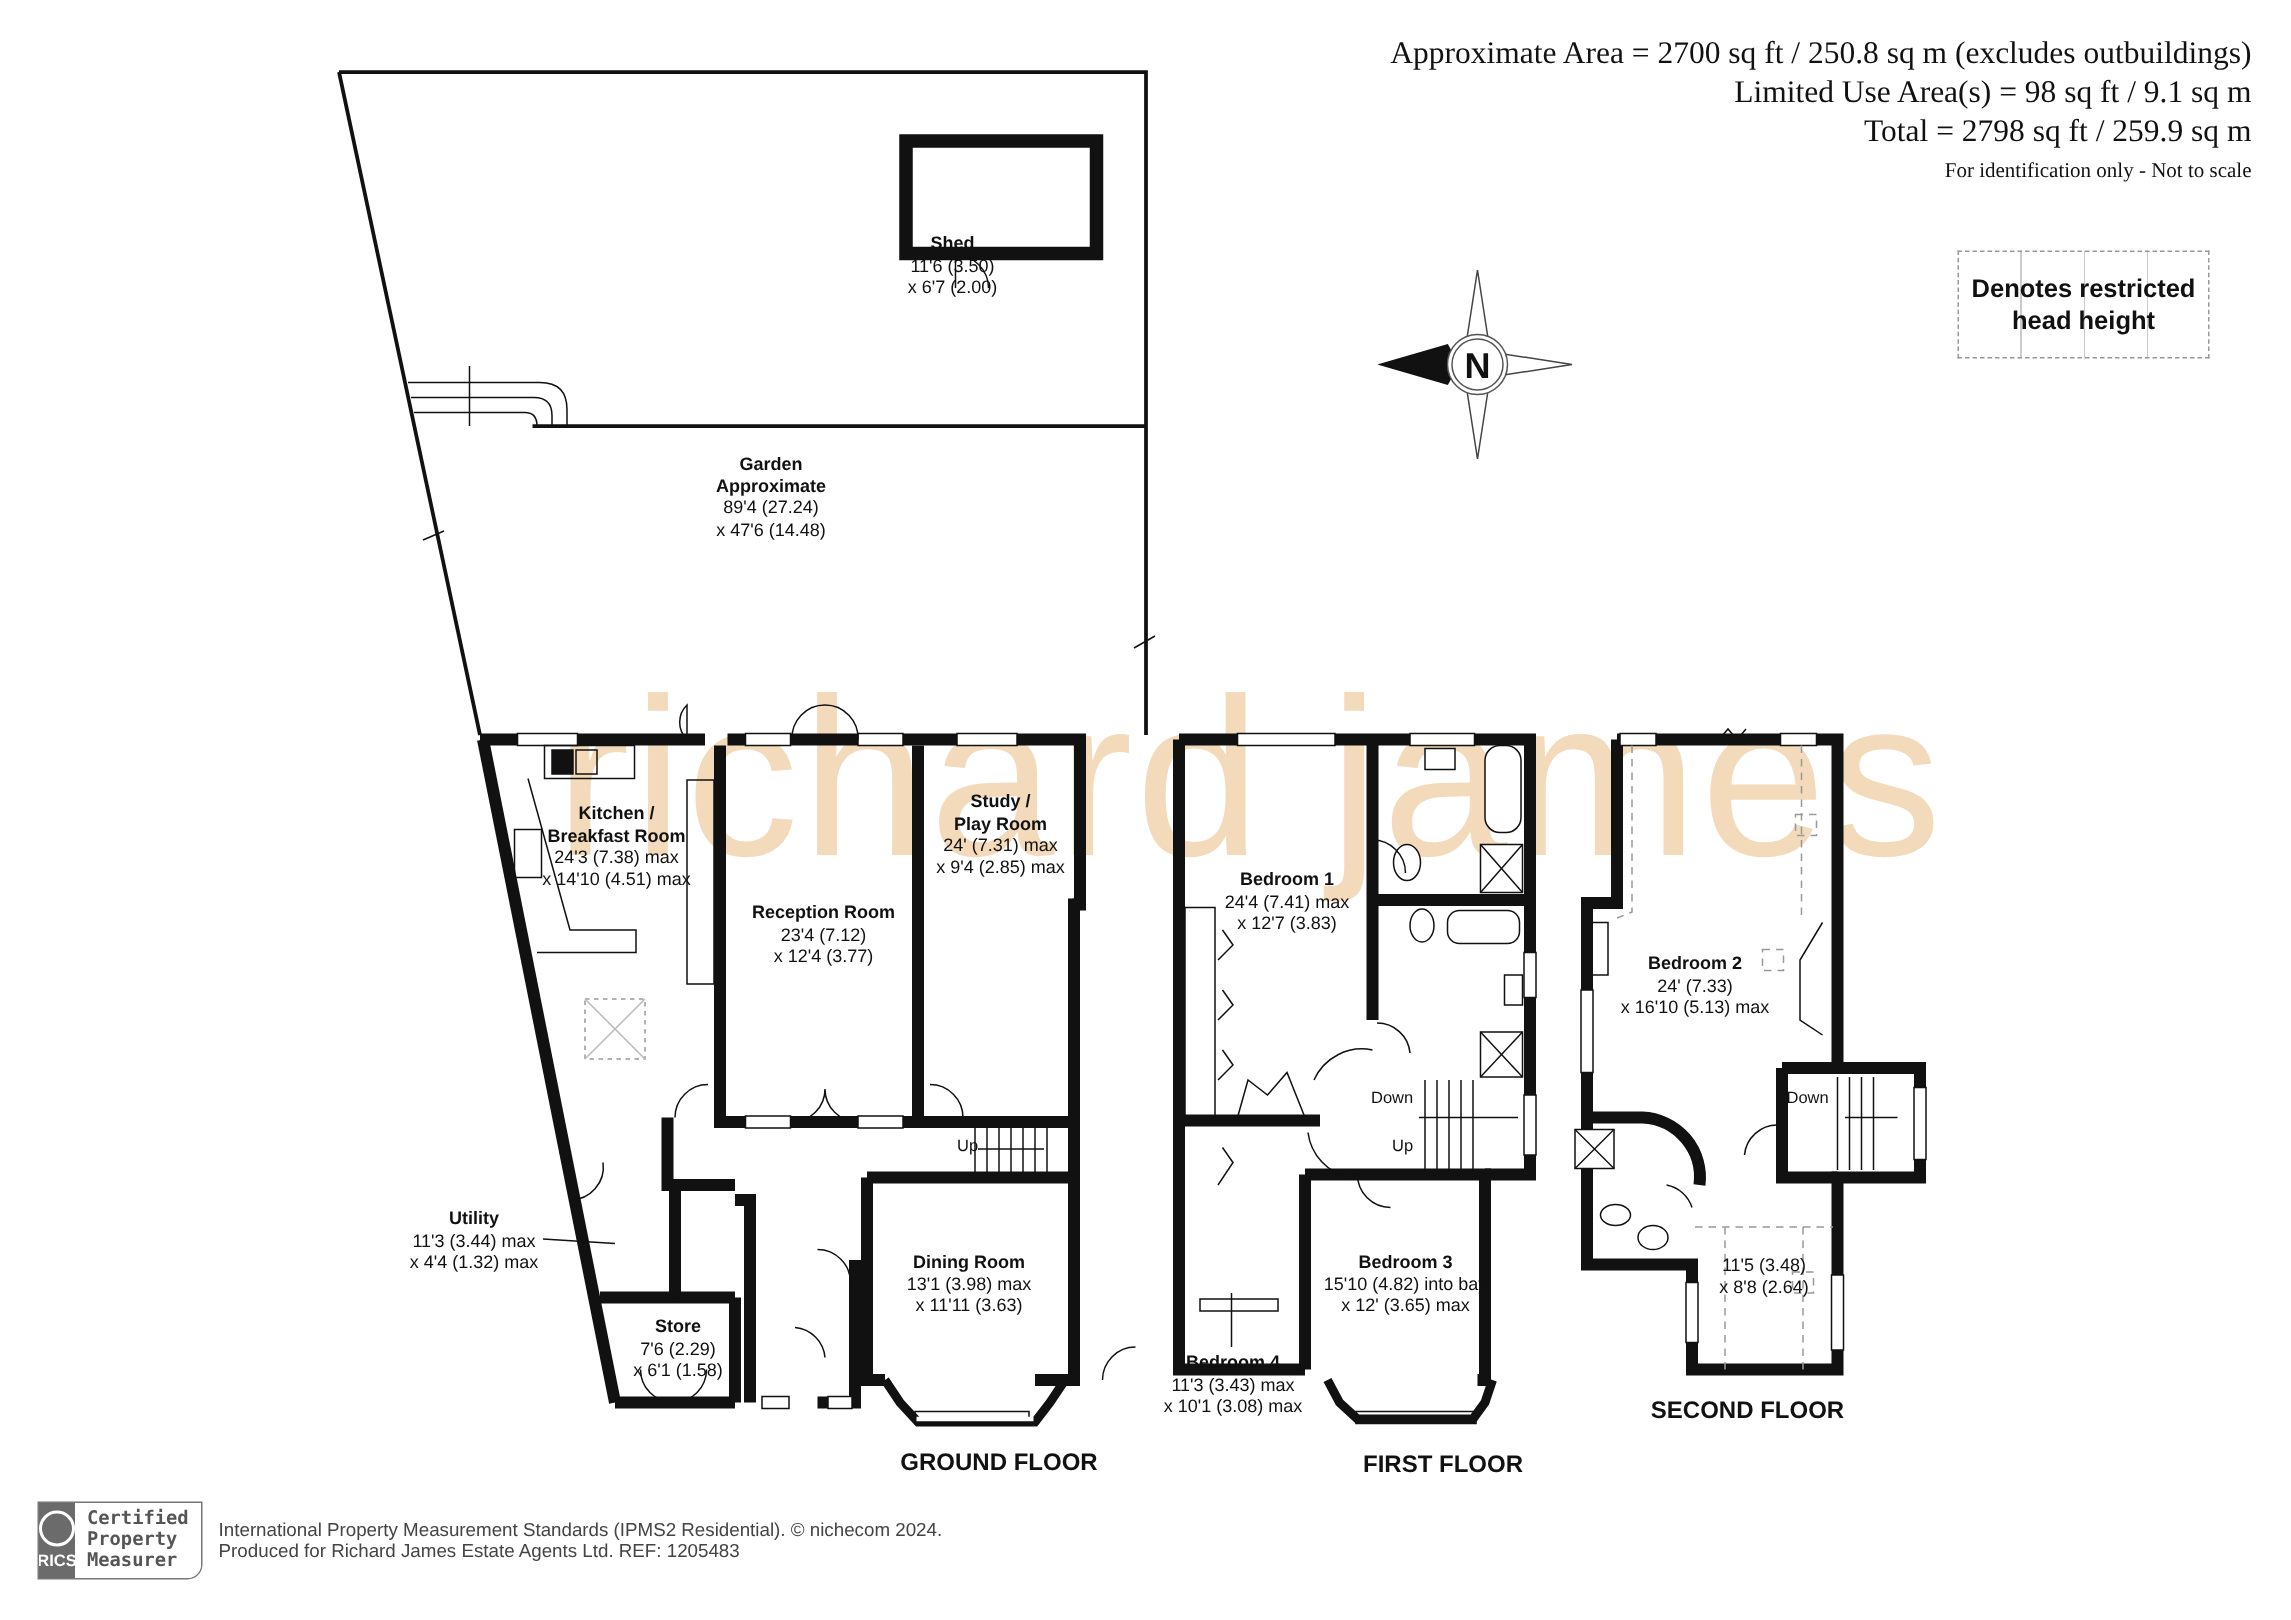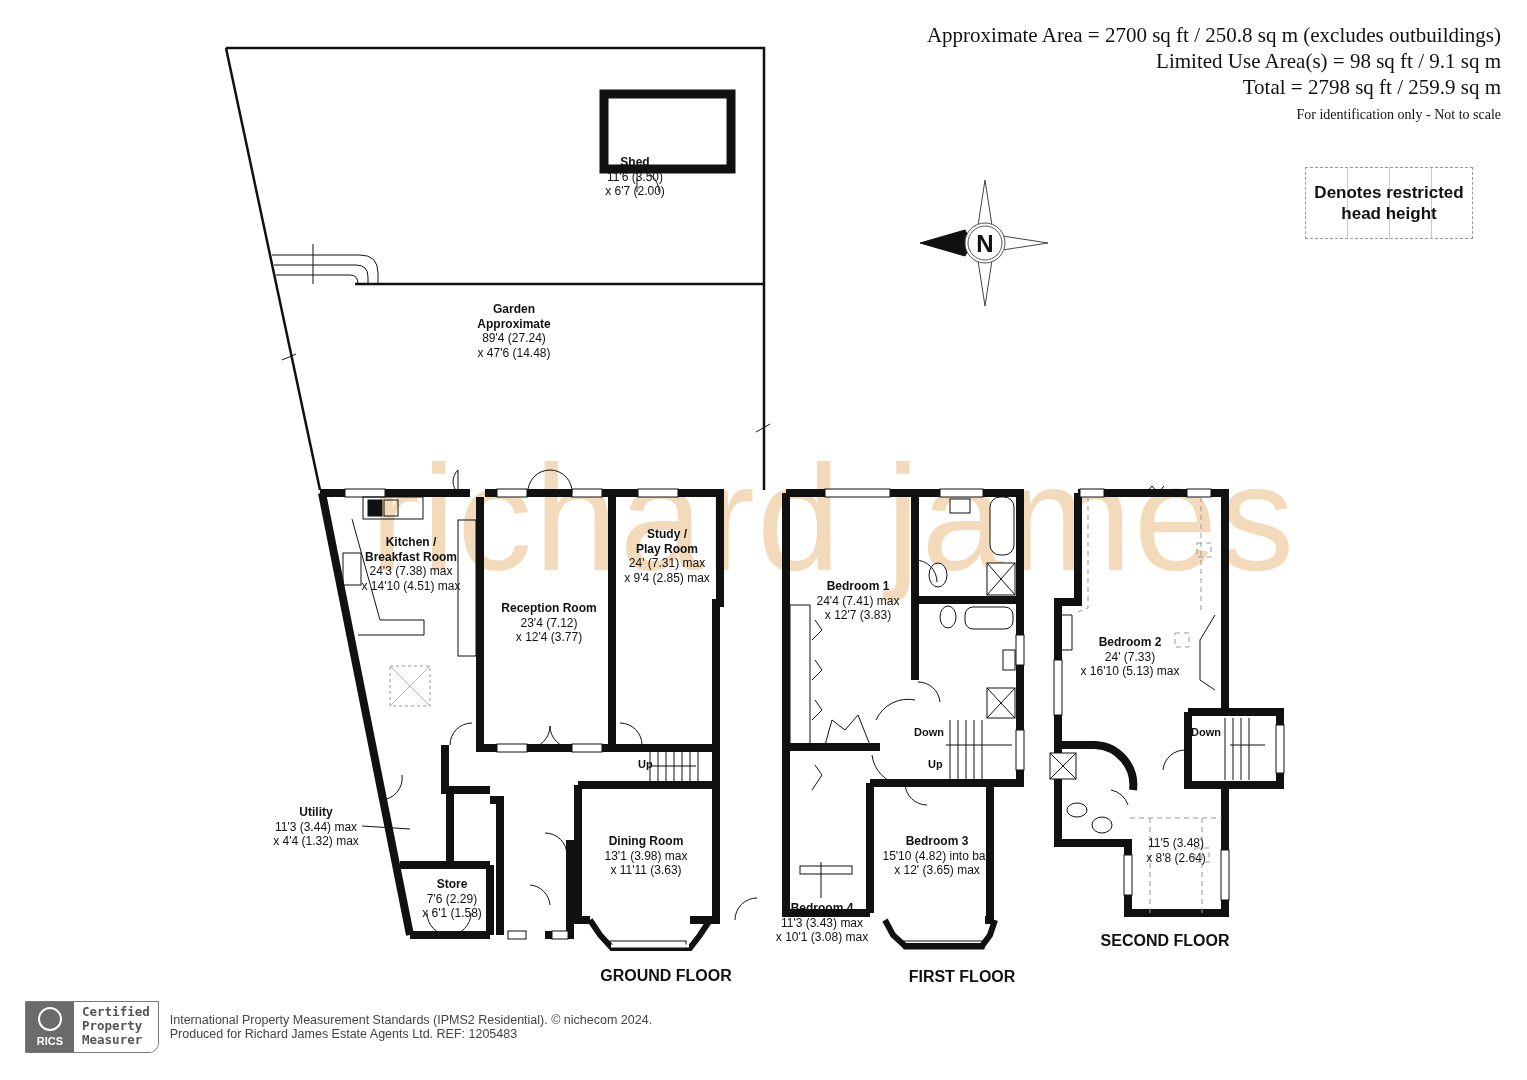--- a/index.html
+++ b/index.html
@@ -6,24 +6,24 @@
   body{width:1527px;height:1080px;position:relative;overflow:hidden;font-family:"Liberation Sans",sans-serif;color:#111;}
   .abs{position:absolute;}
   .area-block{right:26px;top:22px;text-align:right;line-height:26px;font-family:Liberation Serif, serif;}
   .area-line{font-size:21px;color:#111;}
   .area-note{font-size:14px;margin-top:2px;color:#111;}
   .legend-box{left:1305px;top:167px;width:168px;height:72px;border:1px dashed #999;box-sizing:border-box;display:flex;align-items:center;justify-content:center;text-align:center;font-weight:bold;font-size:17px;line-height:21px;background:repeating-linear-gradient(90deg,transparent 0,transparent 41px,rgba(150,150,150,.5) 41px,rgba(150,150,150,.5) 42px);}
   svg.plan{position:absolute;left:0;top:0;}
   .lbl{position:absolute;text-align:center;font-size:12px;line-height:14.5px;white-space:nowrap;transform:translateX(-50%);}
   .lbl b{display:block;font-weight:bold;}
   .floor-title{position:absolute;font-weight:bold;font-size:16px;transform:translateX(-50%);white-space:nowrap;}
-  .small{font-size:11px;font-weight:bold;position:absolute;}
+  .small{font-size:11px;font-weight:normal;position:absolute;}
   .footer{left:25px;top:1001px;display:flex;align-items:center;}
   .rics-badge{display:flex;border:1px solid #777;border-radius:0 0 10px 0;height:50px;overflow:hidden;}
-  .rics-logo{width:48px;background:#6b6b6b;color:#fff;display:flex;flex-direction:column;align-items:center;justify-content:flex-end;padding-bottom:5px;font-weight:bold;font-size:11px;}
+  .rics-logo{width:24px;background:#6b6b6b;color:#fff;display:flex;flex-direction:column;align-items:center;justify-content:flex-end;padding-bottom:5px;font-weight:bold;font-size:11px;}
   .rics-logo .lion{width:20px;height:20px;border-radius:50%;border:2px solid #fff;margin-bottom:4px;}
   .rics-text{padding:3px 8px;font-family:"DejaVu Sans Mono",monospace;font-weight:bold;font-size:12.5px;line-height:14px;color:#555;background:#fff;}
   .footer-text{margin-left:11px;font-size:12.5px;line-height:14.5px;color:#444;}
 </style>
 </head>
 <body>
 
 <div class="abs area-block">
   <div class="area-line">Approximate Area = 2700 sq ft / 250.8 sq m (excludes outbuildings)</div>
   <div class="area-line">Limited Use Area(s) = 98 sq ft / 9.1 sq m</div>

